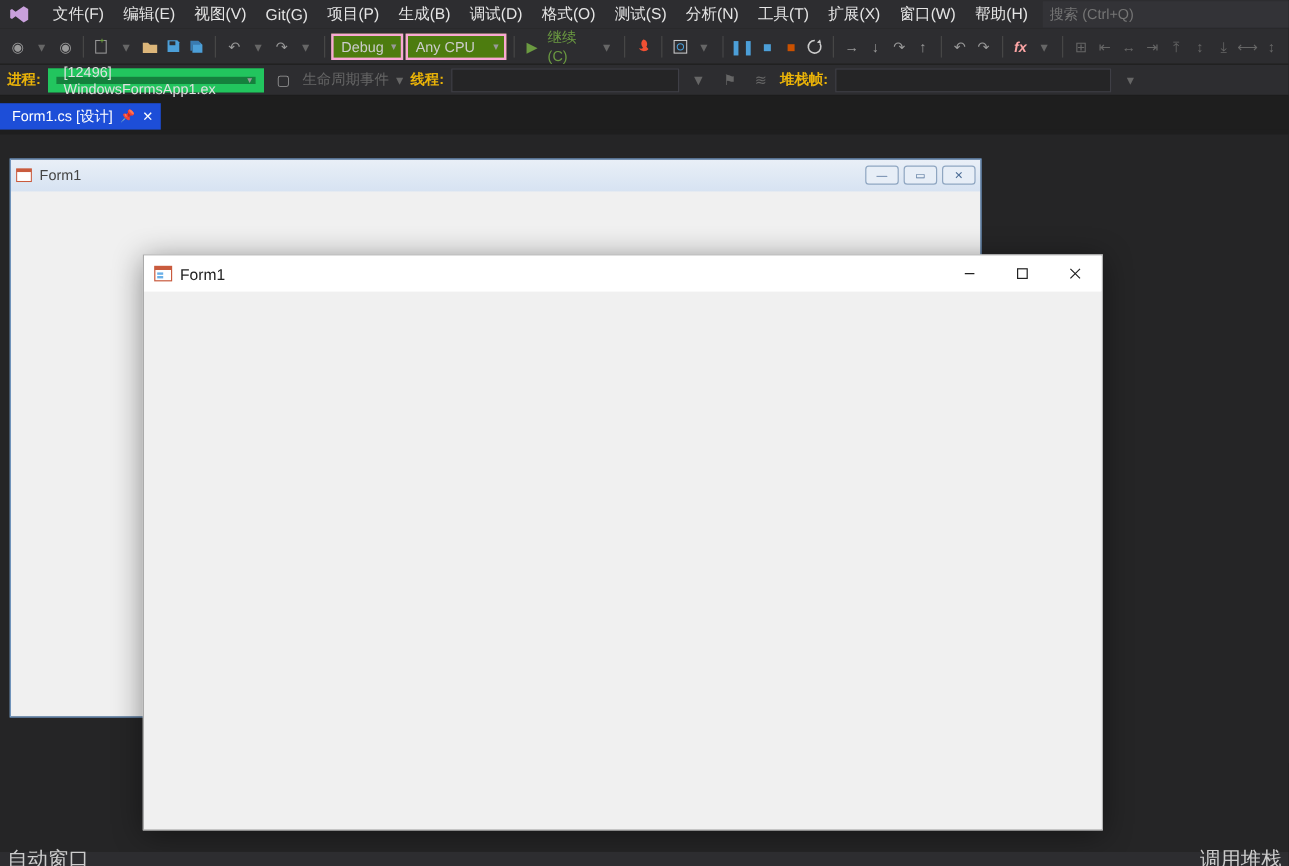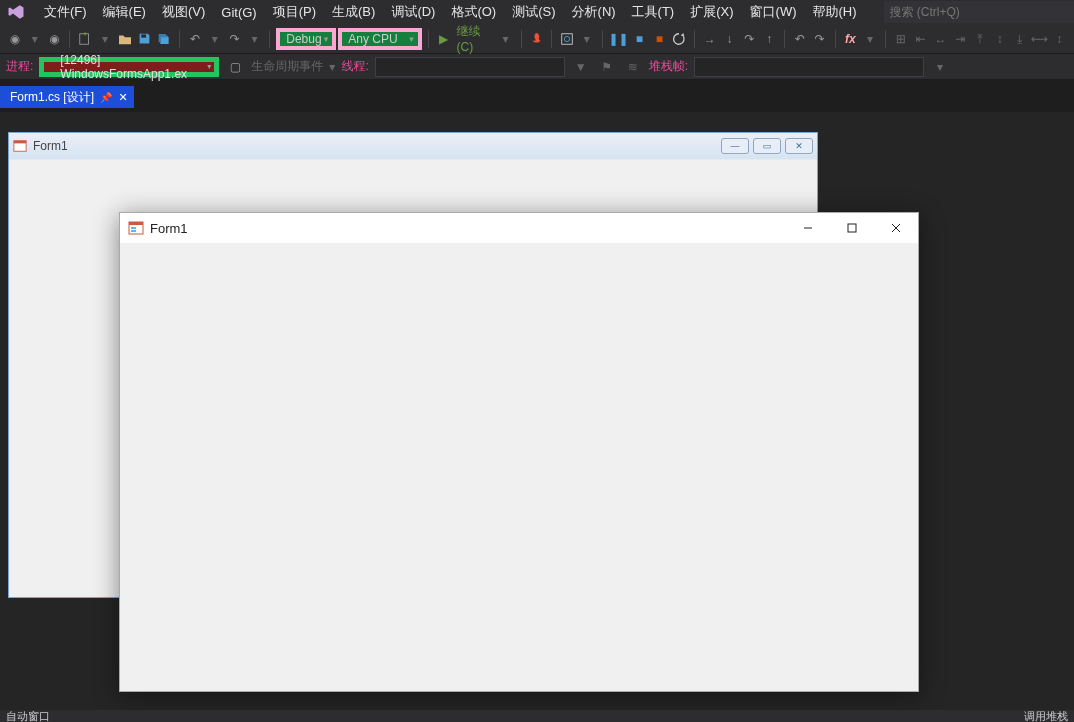--- a/index.html
+++ b/index.html
@@ -2,38 +2,38 @@
 <html><head>
 <meta charset="utf-8">
 <style>
   * { box-sizing: border-box; margin: 0; padding: 0; font-family: "Microsoft YaHei", "Segoe UI", sans-serif; }
   body { background: #1e1e1e; color: #d0d0d0; width: 1074px; height: 722px; overflow: hidden; font-size: 12px; position: relative; }
 
   
   .menubar { height: 24px; background: #2d2d30; display: flex; align-items: center; padding-left: 4px; }
   .vs-logo { width: 24px; height: 24px; display: flex; align-items: center; justify-content: center; margin-right: 8px; }
   .menu-item { padding: 3px 8px; color: #e5e5e5; cursor: default; white-space: nowrap; font-size: 13px; }
-  .search-box { flex: 1; margin-left: 19px; height: 22px; }
+  .search-box { flex: 1; margin-left: 4px; height: 22px; }
   .search-input { width: 100%; height: 100%; background: #333337; border: none; color: #999; padding: 0 6px; font-size: 12px; }
 
   
   .toolbar { height: 30px; background: #2d2d30; display: flex; align-items: center; padding: 0 6px; gap: 2px; border-bottom: 1px solid #1c1c1c; }
   .tb-btn { width: 20px; height: 22px; display: flex; align-items: center; justify-content: center; color: #999; cursor: default; }
   .tb-sep { width: 1px; height: 18px; background: #464646; margin: 0 4px; }
-  .tb-drop { height: 22px; background: #15803d; border: 4px solid #f9a8d4; color: #ccc; padding: 0 18px 0 6px; font-size: 12px; display: flex; align-items: center; position: relative; min-width: 60px; }
+  .tb-drop { height: 22px; background: #4d7c0f; border: 2px solid #f9a8d4; color: #ccc; padding: 0 18px 0 6px; font-size: 12px; display: flex; align-items: center; position: relative; min-width: 60px; }
   .tb-drop::after { content: "▾"; position: absolute; right: 4px; font-size: 9px; color: #999; }
   .rec { color: #ca5100 !important; }
   .green { color: #6b9a41; }
   .blue { color: #4c9fd8; }
   .yellow { color: #dcb67a; }
 
   
   .procbar { height: 26px; background: #2d2d30; display: flex; align-items: center; padding: 0 6px; gap: 6px; border-bottom: 1px solid #1c1c1c; font-size: 12px; }
-  .proc-label { color: #ec4899; }
-  .proc-drop { height: 20px; background: #7f1d1d; border: 5px solid #22c55e; padding: 0 16px 0 16px; display: flex; align-items: center; position: relative; color: #e0e0e0; min-width: 40px; }
+  .proc-label { color: #eab308; font-weight: bold; }
+  .proc-drop { height: 20px; background: #15803d; border: 7px solid #22c55e; padding: 0 16px 0 6px; display: flex; align-items: center; position: relative; color: #e0e0e0; min-width: 40px; }
   .proc-drop::after { content: "▾"; position: absolute; right: 3px; font-size: 8px; color: #999; }
   .proc-field { height: 20px; background: #252526; border: 1px solid #3f3f46; flex: 0 0 190px; }
 
   
   .tabstrip { height: 28px; background: #1e1e1e; display: flex; align-items: flex-end; padding-top: 6px; }
   .tab { height: 22px; background: #1d4ed8; color: #fff; display: flex; align-items: center; padding: 0 6px 0 10px; font-size: 12px; gap: 6px; }
   .tab-close { font-size: 11px; cursor: default; }
   .pin { font-size: 10px; }
 
   
@@ -48,21 +48,21 @@
 
   
   .run-window { position: absolute; top: 212px; left: 119px; width: 800px; height: 480px; background: #fff; box-shadow: 0 4px 24px rgba(0,0,0,0.45); border: 1px solid #aaa; }
   .run-titlebar { height: 30px; display: flex; align-items: center; padding-left: 8px; background: #fff; }
   .run-title { color: #222; font-size: 13px; flex: 1; display:flex; align-items:center; gap:6px;}
   .run-ctrls { display: flex; }
   .run-ctrl { width: 44px; height: 30px; display: flex; align-items: center; justify-content: center; color: #333; font-size: 12px; }
   .run-body { position: absolute; top: 30px; left: 0; right: 0; bottom: 0; background: #f0f0f0; }
 
   
-  .bottom { position: absolute; left: 0; right: 0; bottom: 0; height: 12px; background: #2d2d30; display:flex; align-items:center; padding:0 6px; color:#ccc; font-size:11px; justify-content:space-between;}
+  .bottom { position: absolute; left: 0; right: 0; bottom: 0; height: 12px; background: #2d2d30; display:flex; align-items:center; padding:0 6px; color:#ccc; font-size:17px; justify-content:space-between;}
   .bottom .right{display:flex; gap:8px; align-items:flex-start;}
 
   svg { display: block; }
   .dim { color: #666; }
 </style>
 </head>
 <body>
 
 <div class="menubar">
   <div class="vs-logo">

